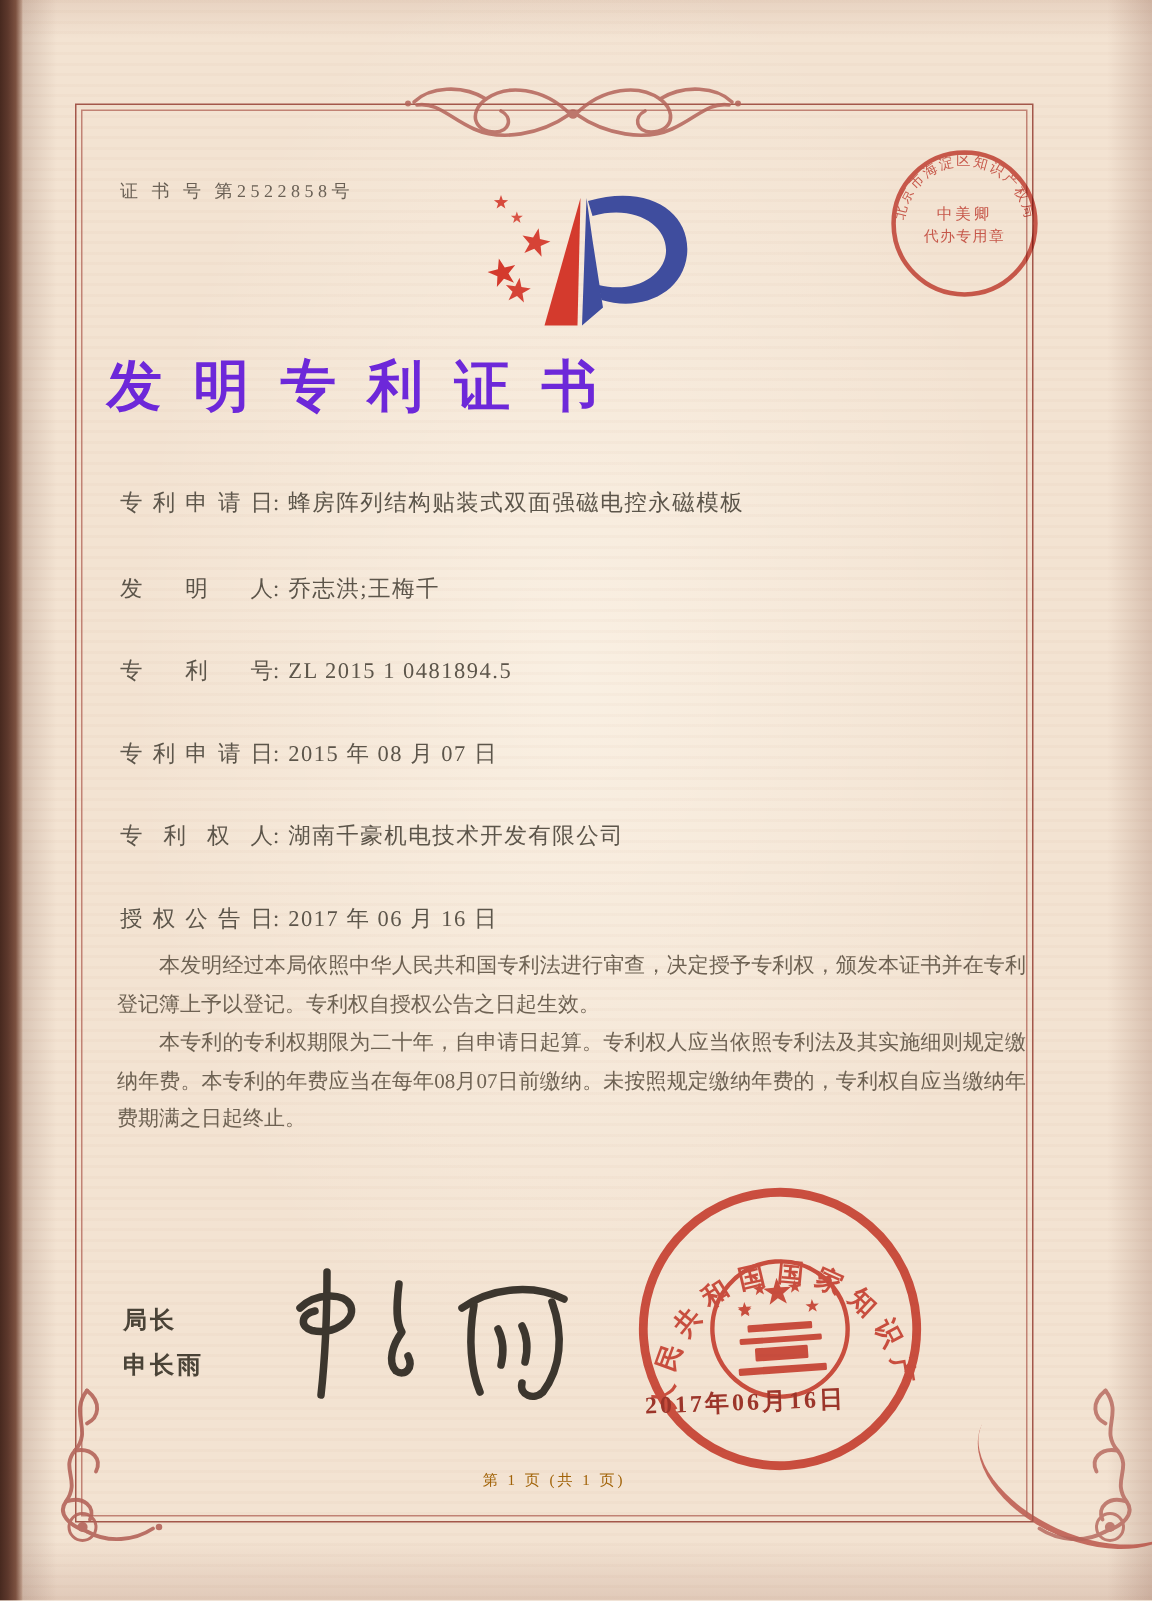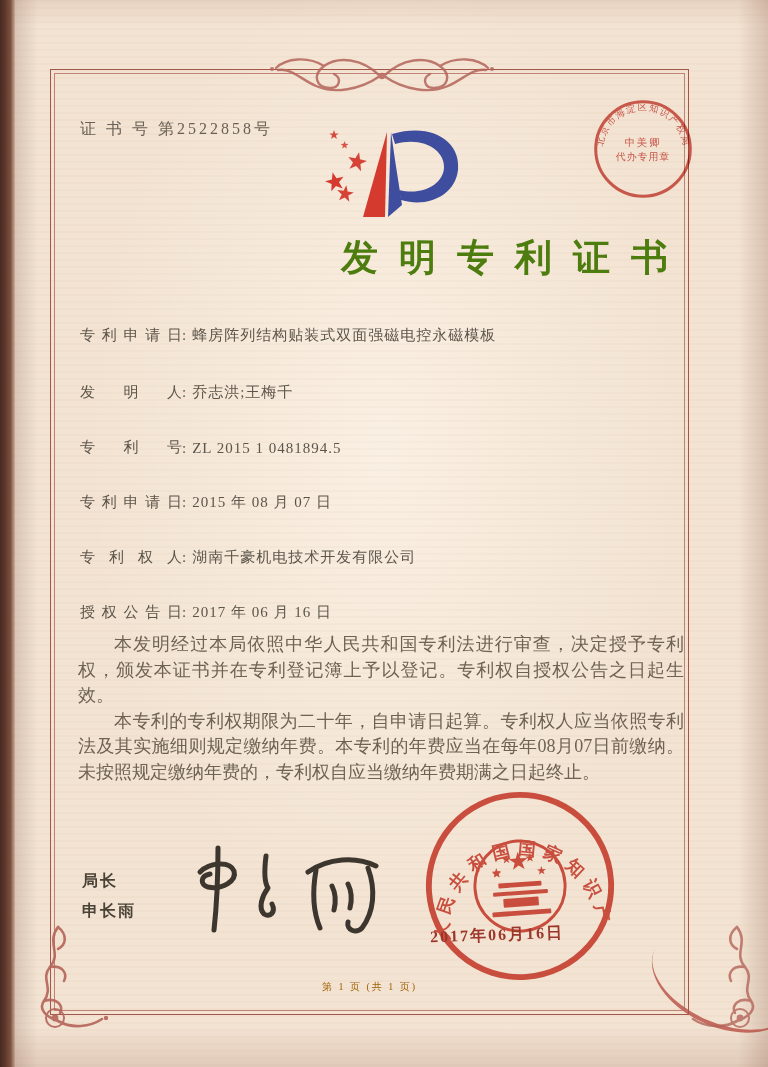--- a/index.html
+++ b/index.html
@@ -33,43 +33,43 @@
     position:absolute;left:50px;top:69px;right:79px;bottom:52px;
     border:1.6px solid #a3574a;
   }
   .frame::before{
     content:"";position:absolute;inset:3px;border:0.8px solid #b4695c;opacity:.8;
   }
   .ornament{position:absolute;pointer-events:none;}
   
   .cert-no{
     position:absolute;left:80px;top:119px;
-    font-size:16px;color:#6a6055;letter-spacing:3px;
+    font-size:12px;color:#6a6055;letter-spacing:3px;
   }
   
   .title{
-    position:absolute;left:50px;right:79px;top:233px;text-align:right;
-    font-size:37px;font-weight:bold;color:#4d7c0f;letter-spacing:21px;text-indent:21px;
+    position:absolute;left:50px;right:79px;top:233px;text-align:left;
+    font-size:37px;font-weight:bold;color:#6d28d9;letter-spacing:21px;text-indent:21px;
   }
   
   .field{
     position:absolute;left:80px;right:95px;
     font-size:15px;color:#5c554a;
   }
   .field-label{
     display:inline-block;width:102px;text-align:justify;text-align-last:justify;
     vertical-align:bottom;
   }
   .field-colon{margin-right:6px;}
   .field-value{letter-spacing:1px;text-align:right;}
   .f0{top:326px}.f1{top:383px}.f2{top:438px}.f3{top:493px}.f4{top:548px}.f5{top:603px}
   
   .body-text{
     position:absolute;left:78px;right:84px;top:632px;
-    font-size:18px;line-height:25.5px;color:#6e6253;text-align:justify;
+    font-size:14px;line-height:25.5px;color:#6e6253;text-align:justify;
   }
   .body-text p{margin:0;text-indent:2em;}
   
   .director{position:absolute;left:82px;top:866px;font-size:16px;font-weight:bold;color:#4a4337;line-height:30px;letter-spacing:2px;}
   .signature{position:absolute;left:180px;top:838px;}
   
   .seal{position:absolute;mix-blend-mode:multiply;}
   .agency-seal{left:591px;top:97px;width:104px;height:104px;opacity:.85;}
   .office-seal{left:422px;top:788px;width:196px;height:196px;opacity:.9;transform:rotate(-4deg);}
   .seal-date{

